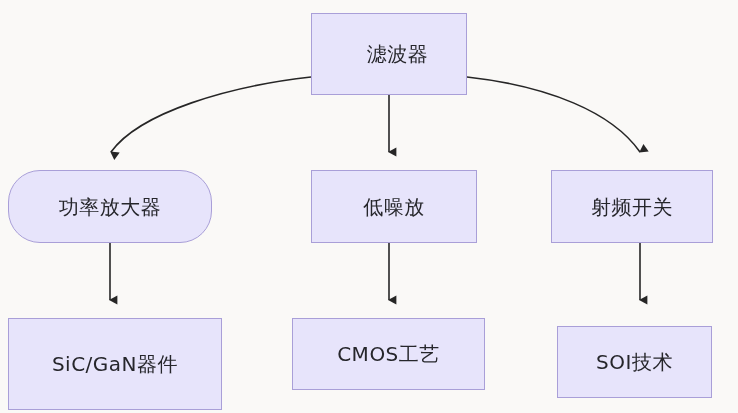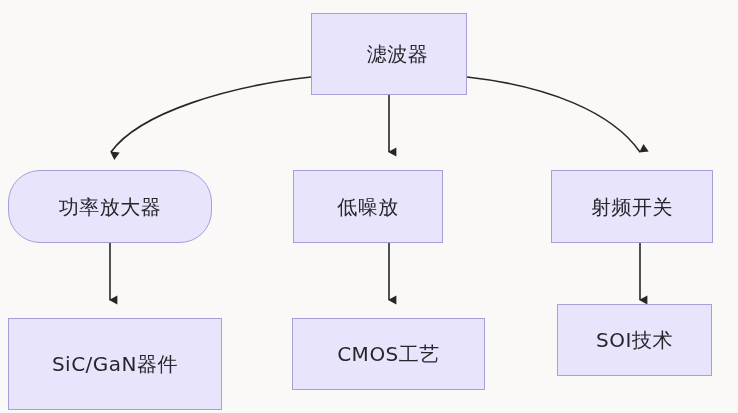--- a/index.html
+++ b/index.html
@@ -70,33 +70,33 @@
   </svg>
 
   <div class="node" style="left:311px; top:13px; width:156px; height:82px;padding-left:17px;">
     <span class="node-label">滤波器</span>
   </div>
 
   <div class="node" style="left:8px; top:170px; width:204px; height:73px;border-radius:32px;">
     <span class="node-label">功率放大器</span>
   </div>
 
-  <div class="node" style="left:293px; top:170px; width:150px; height:73px;">
+  <div class="node" style="left:311px; top:170px; width:166px; height:73px;">
     <span class="node-label">低噪放</span>
   </div>
 
   <div class="node" style="left:551px; top:170px; width:162px; height:73px;">
     <span class="node-label">射频开关</span>
   </div>
 
   <div class="node" style="left:8px; top:318px; width:214px; height:92px;">
     <span class="node-label">SiC/GaN器件</span>
   </div>
 
   <div class="node" style="left:292px; top:318px; width:193px; height:72px;">
     <span class="node-label">CMOS工艺</span>
   </div>
 
-  <div class="node" style="left:557px; top:304px; width:155px; height:72px;">
+  <div class="node" style="left:557px; top:326px; width:155px; height:72px;">
     <span class="node-label">SOI技术</span>
   </div>
 
 </div>
 
 </body></html>

